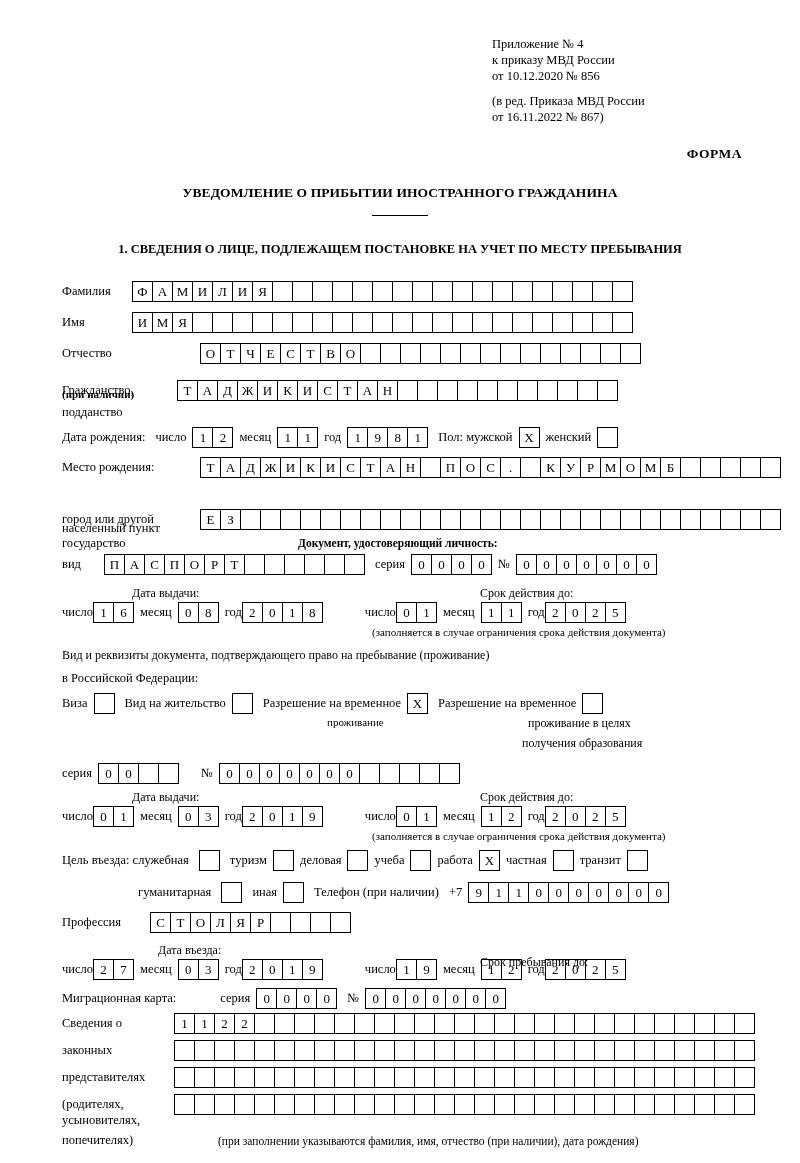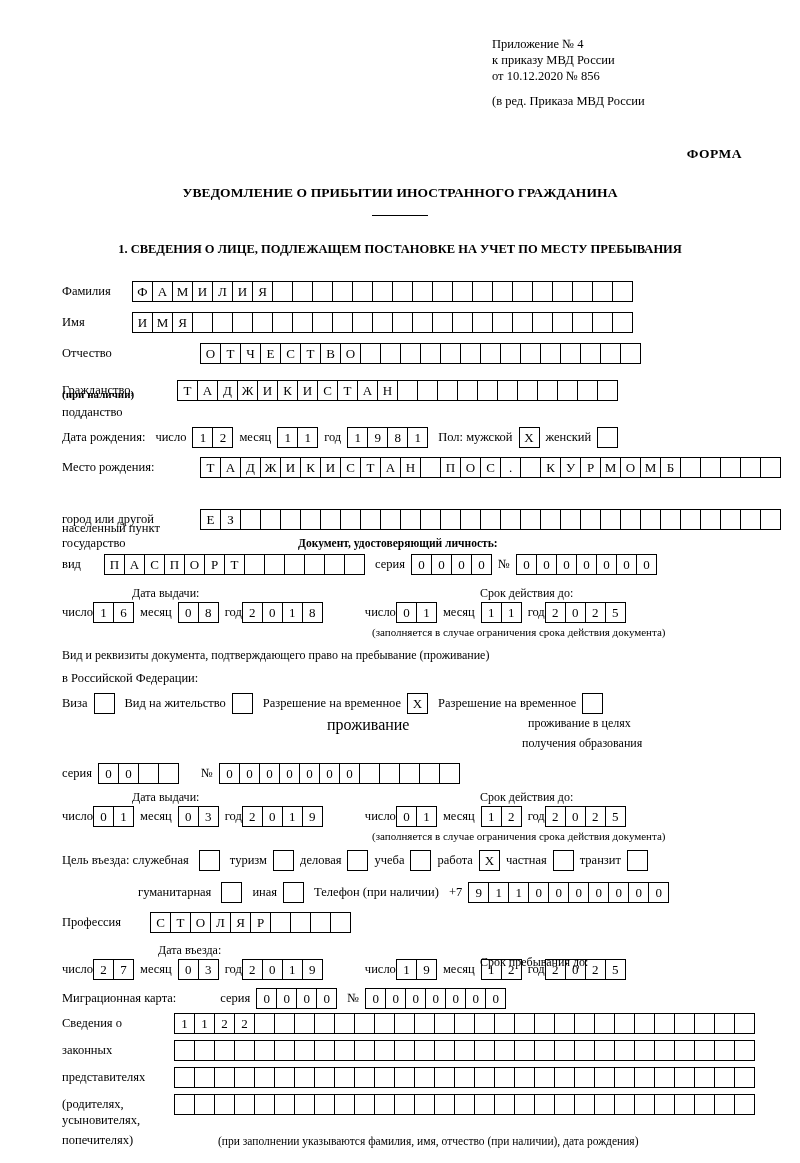--- a/index.html
+++ b/index.html
@@ -104,20 +104,21 @@
 </head>
 <body>
 
 <div class="page">
 
   <div class="hdr">
     <div>Приложение № 4</div>
     <div>к приказу МВД России</div>
     <div>от 10.12.2020 № 856</div>
     <div class="grp2">(в ред. Приказа МВД России</div>
+    <div>от 16.11.2022 № 867)</div>
   </div>
   <div class="forma">ФОРМА</div>
 
   <div class="title">
     <div>УВЕДОМЛЕНИЕ О ПРИБЫТИИ ИНОСТРАННОГО ГРАЖДАНИНА</div>
     <div> <span class="ul"></span></div>
   </div>
 
   <div class="section1">1. СВЕДЕНИЯ О ЛИЦЕ, ПОДЛЕЖАЩЕМ ПОСТАНОВКЕ НА УЧЕТ ПО МЕСТУ ПРЕБЫВАНИЯ</div>
 
@@ -484,21 +485,21 @@
     <span class="cbx"></span>
     <span class="gap10"></span>
     <span class="lbl">Разрешение на временное</span>
     <span class="gap6"></span>
     <span class="cbx">X</span>
     <span class="gap10"></span>
     <span class="lbl">Разрешение на временное</span>
     <span class="gap6"></span>
     <span class="cbx"></span>
   </div>
-  <div class="note" style="top:716px; left:327px; font-size:16px;">проживание</div>
+  <div class="note" style="top:716px; left:327px; font-size:11px;">проживание</div>
   <div class="note" style="top:716px; left:528px; font-size:12px;">проживание в целях</div>
   <div class="note" style="top:736px; left:522px; font-size:12px;">получения образования</div>
 
   <div class="row" style="top:763px; left:62px;">
     <span class="lbl">серия</span>
     <span class="gap6"></span>
     <span class="boxes">
         <span class="bx first">0</span>
         <span class="bx">0</span>
         <span class="bx"></span>

